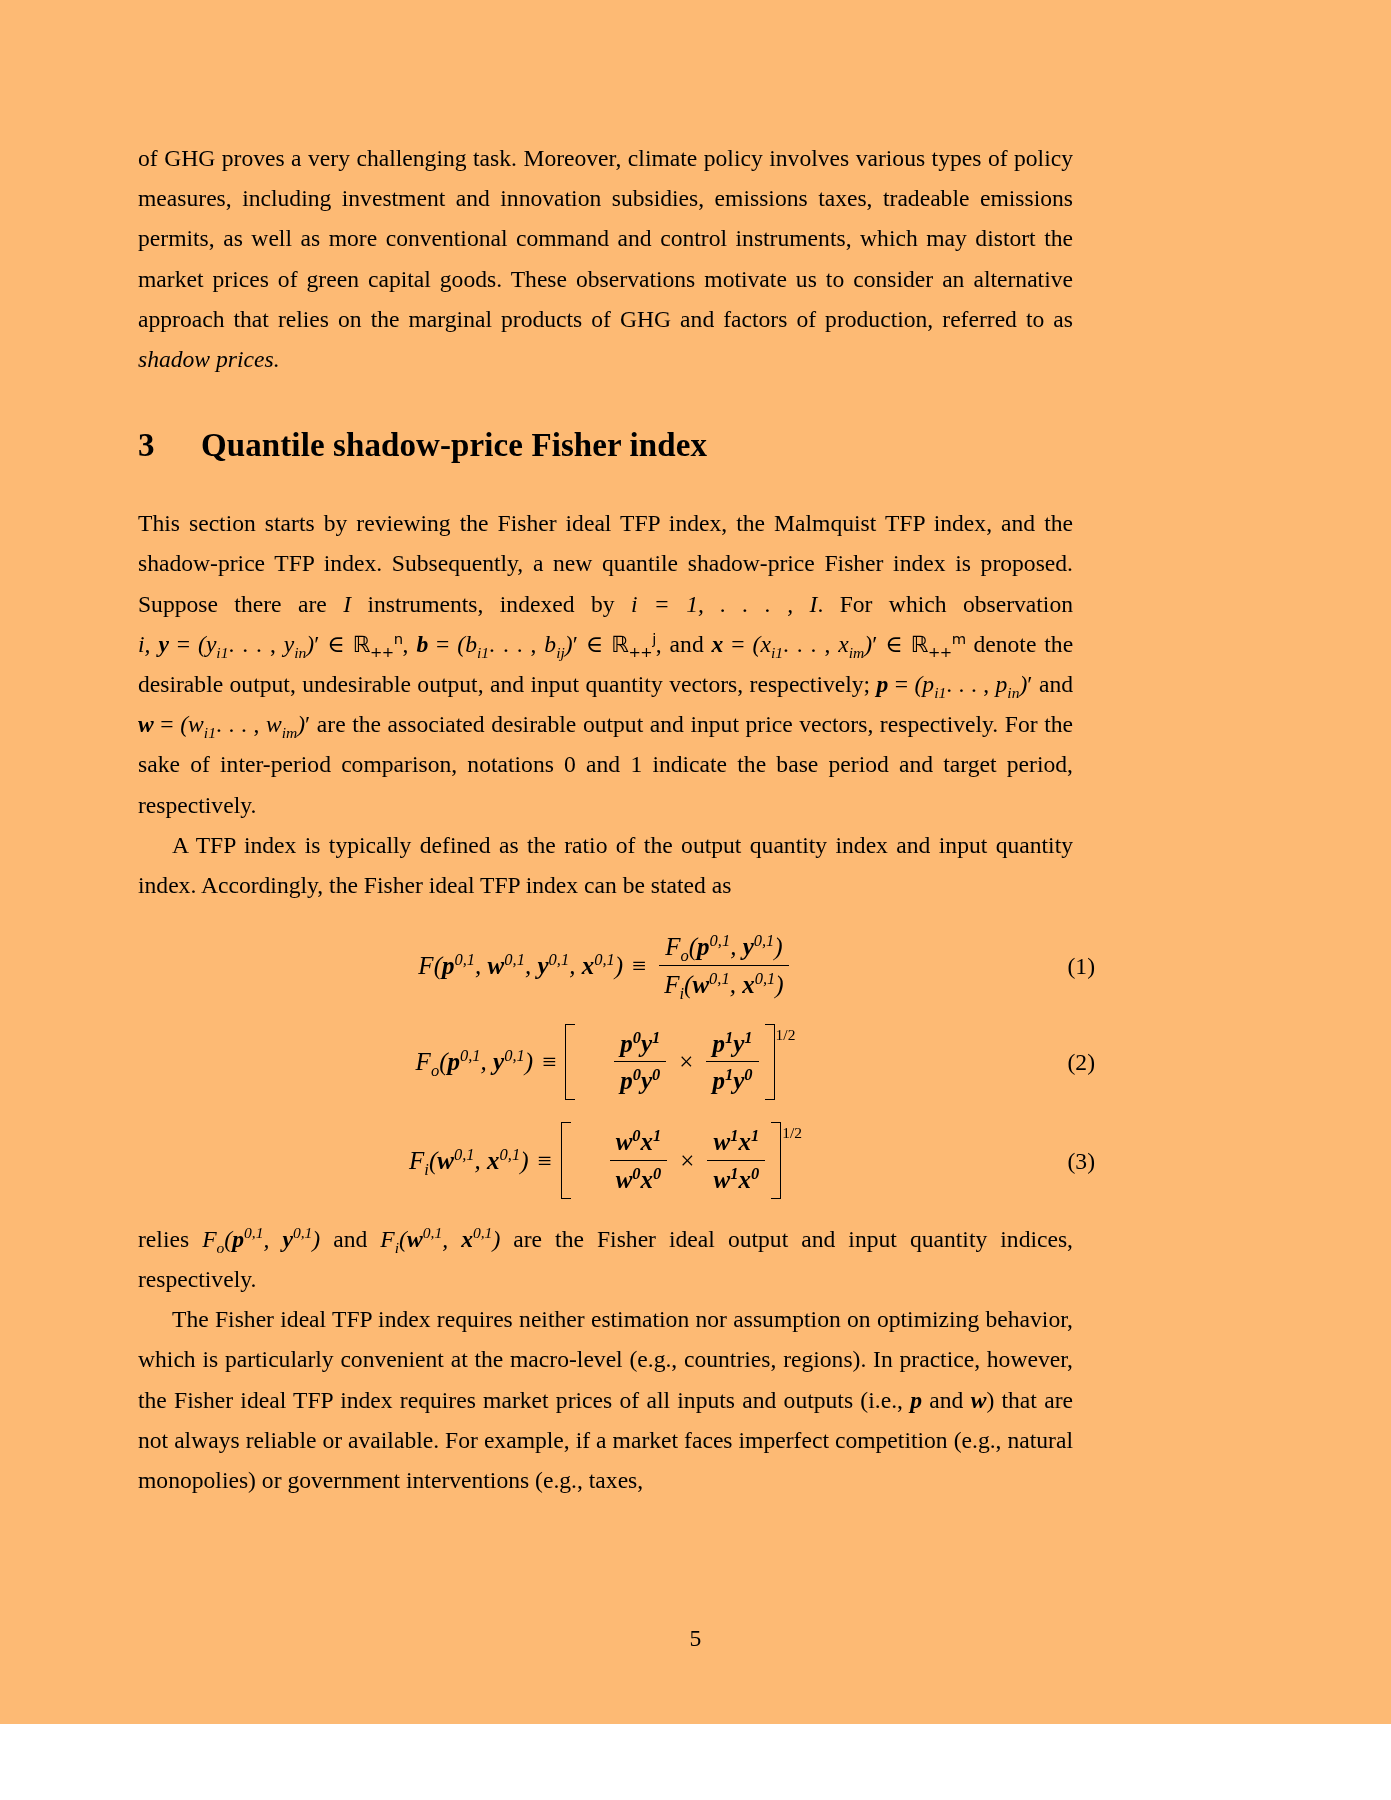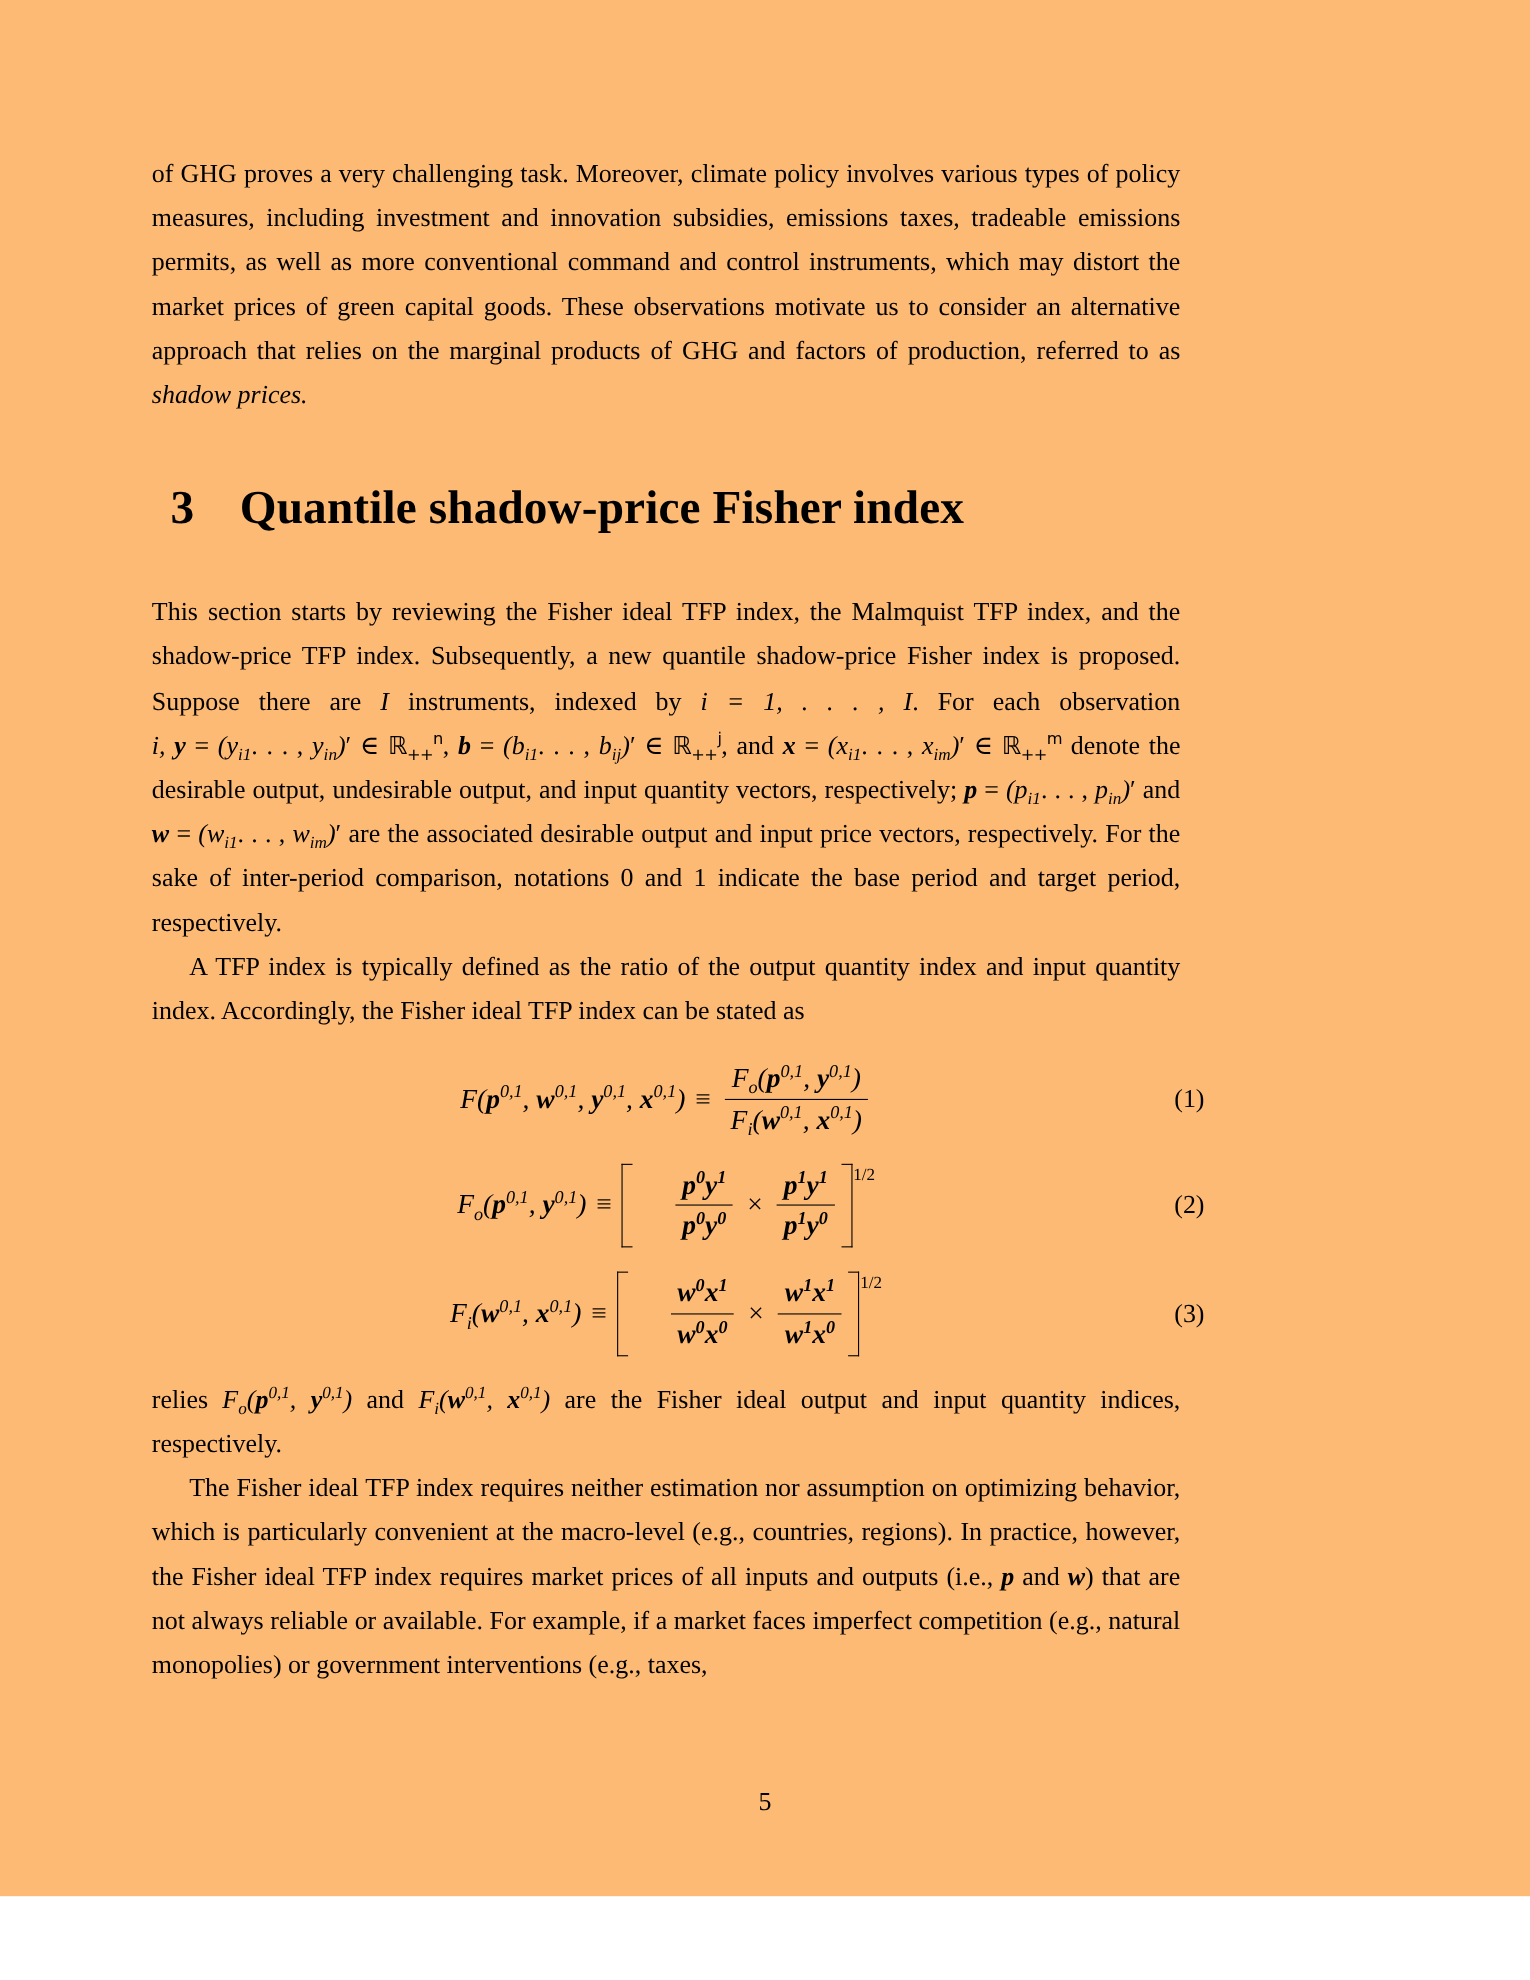--- a/index.html
+++ b/index.html
@@ -30,23 +30,23 @@
     text-align: justify;
     text-justify: inter-word;
     margin: 0;
     hyphens: none;
   }
   p.body.indent {
     text-indent: 34px;
   }
   .gap-before-heading { height: 44px; }
   h2.section {
-    font-size: 43px;
+    font-size: 33px;
     font-weight: bold;
-    margin: 17px;
+    margin: 0;
     line-height: 44px;
     letter-spacing: 0.1px;
   }
   h2.section .secnum {
     display: inline-block;
     min-width: 63px;
   }
   .gap-after-heading { height: 36px; }
 
   
@@ -180,21 +180,21 @@
   <div class="content">
 
     <p class="body"><span>of GHG proves a very challenging task. Moreover, climate policy involves various types of policy measures, including investment and innovation subsidies, emissions taxes, tradeable emissions permits, as well as more conventional command and control instruments, which may distort the market prices of green capital goods. These observations motivate us to consider an alternative approach that relies on the marginal products of GHG and factors of production, referred to as </span><span class="it">shadow prices.</span></p>
 
     <div class="gap-before-heading"></div>
 
     <h2 class="section"><span class="secnum">3</span><span>Quantile shadow-price Fisher index</span></h2>
 
     <div class="gap-after-heading"></div>
 
-    <p class="body"><span>This section starts by reviewing the Fisher ideal TFP index, the Malmquist TFP index, and the shadow-price TFP index. Subsequently, a new quantile shadow-price Fisher index is proposed. Suppose there are </span><span class="math">I</span><span> instruments, indexed by </span><span class="math">i = 1, . . . , I</span><span>. For each observation</span>
+    <p class="body"><span>This section starts by reviewing the Fisher ideal TFP index, the Malmquist TFP index, and the shadow-price TFP index. Subsequently, a new quantile shadow-price Fisher index is proposed. Suppose there are </span><span class="math">I</span><span> instruments, indexed by </span><span class="math">i = 1, . . . , I</span><span>. For which observation</span>
     <span class="math"><span>i,</span>&nbsp;<span class="bm">y</span> <span class="up">=</span> (<span>y<sub>i1</sub></span><span class="up">. . . ,</span> <span>y<sub>in</sub></span>)<span class="prime">′</span> <span class="up">∈</span> <span class="bbR">ℝ<sub>++</sub><sup>n</sup></span><span class="up">,</span> <span class="bm">b</span> <span class="up">=</span> (<span>b<sub>i1</sub></span><span class="up">. . . ,</span> <span>b<sub>ij</sub></span>)<span class="prime">′</span> <span class="up">∈</span> <span class="bbR">ℝ<sub>++</sub><sup>j</sup></span><span class="up">,</span> <span class="up">and</span> <span class="bm">x</span> <span class="up">=</span> (<span>x<sub>i1</sub></span><span class="up">. . . ,</span> <span>x<sub>im</sub></span>)<span class="prime">′</span> <span class="up">∈</span> <span class="bbR">ℝ<sub>++</sub><sup>m</sup></span></span><span> denote the desirable output, undesirable output, and input quantity vectors, respectively;</span>
     <span class="math"><span class="bm">p</span> <span class="up">=</span> (<span>p<sub>i1</sub></span><span class="up">. . . ,</span> <span>p<sub>in</sub></span>)<span class="prime">′</span></span> <span>and</span> <span class="math"><span class="bm">w</span> <span class="up">=</span> (<span>w<sub>i1</sub></span><span class="up">. . . ,</span> <span>w<sub>im</sub></span>)<span class="prime">′</span></span><span> are the associated desirable output and input price vectors, respectively. For the sake of inter-period comparison, notations 0 and 1 indicate the base period and target period, respectively.</span></p>
 
     <p class="body indent">A TFP index is typically defined as the ratio of the output quantity index and input quantity index. Accordingly, the Fisher ideal TFP index can be stated as</p>
 
     <div class="eqspace-1"></div>
     <div class="eqblock">
       <div class="eqrow">
         <span class="eq">
           <span><span>F</span>(<span class="bm">p</span><sup>0,1</sup>, <span class="bm">w</span><sup>0,1</sup>, <span class="bm">y</span><sup>0,1</sup>, <span class="bm">x</span><sup>0,1</sup>)</span>

